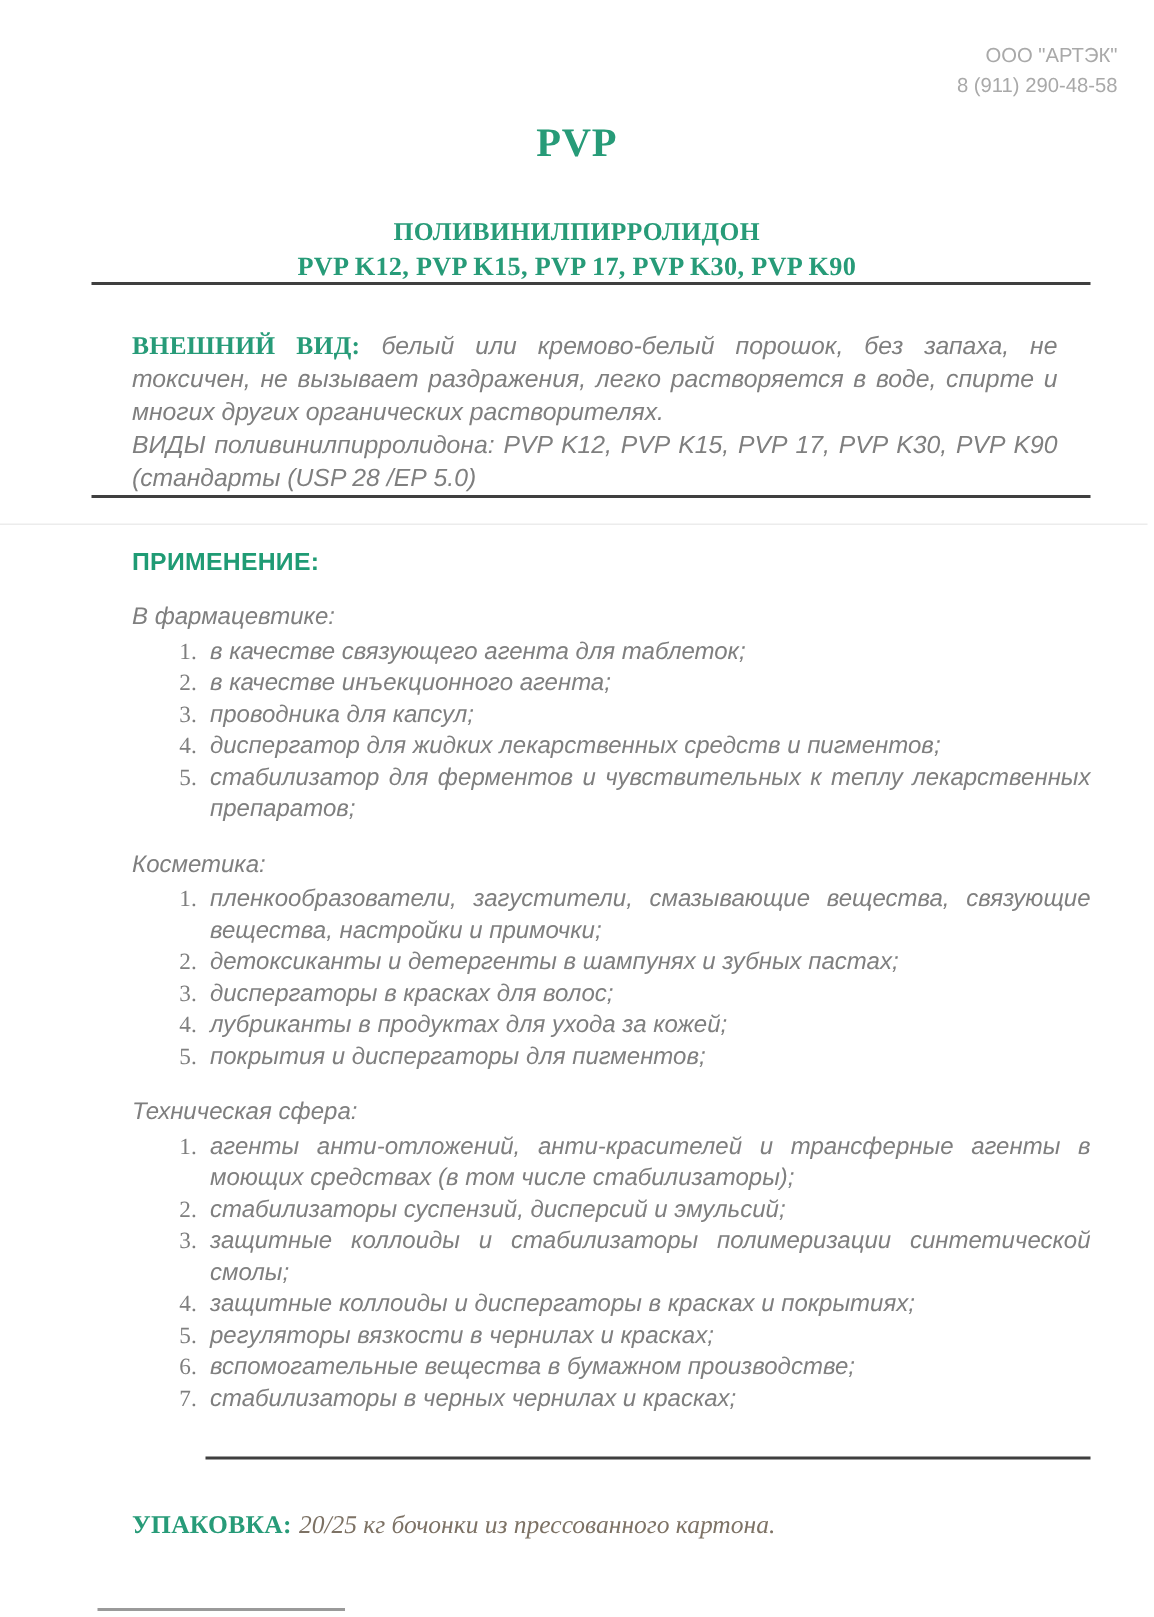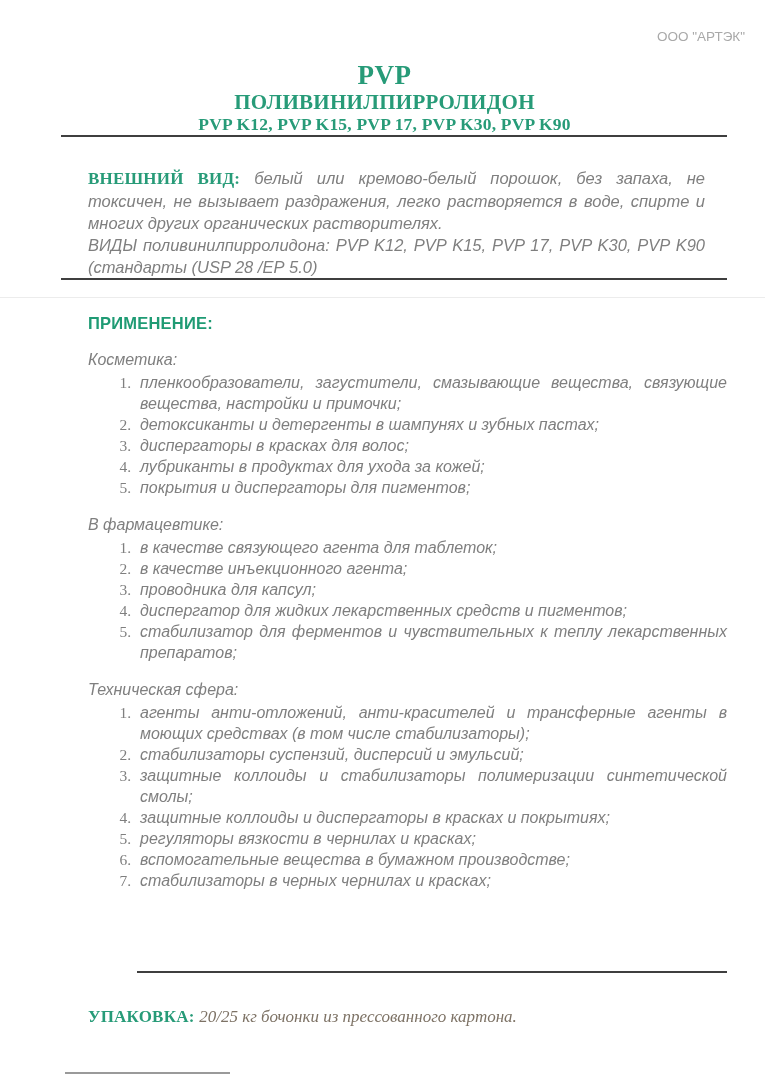--- a/index.html
+++ b/index.html
@@ -23,21 +23,21 @@
 
   
   .title-block {
     margin-top:12px;
     text-align:center;
     color:#279b78;
     font-family:"Liberation Serif", serif;
     font-weight:bold;
   }
   .title  { font-size:27px;   line-height:32px; letter-spacing:.5px;text-align:center; }
-  .subtitle { font-size:21px; line-height:22px; letter-spacing:.3px; }
+  .subtitle { font-size:17px; line-height:22px; letter-spacing:.3px;margin-top:33px; }
   .grades { font-size:17.5px; line-height:22px; letter-spacing:.2px; }
 
   hr.rule {
     border:none; border-top:2px solid #3f3f3f;
     margin:0 42px 0 61px; height:0;
   }
   .rule-1 { margin-top:27px; }
   .rule-2 { margin-top:13px; }
   hr.rule-faint {
     border:none; border-top:1px solid #ececec;
@@ -108,20 +108,21 @@
     width:165px; height:2px; background:#9a9a9a;
   }
 </style>
 </head>
 <body>
 
 <div class="page">
 
   <div class="contact">
     <div>ООО "АРТЭК"</div>
+    <div>8 (911) 290-48-58</div>
   </div>
 
   <div class="title-block">
     <div class="title">PVP</div>
     <div class="subtitle">ПОЛИВИНИЛПИРРОЛИДОН</div>
     <div class="grades">PVP K12, PVP K15, PVP 17, PVP K30, PVP K90</div>
   </div>
 
   <hr class="rule rule-1">
 
@@ -130,37 +131,37 @@
     <p>ВИДЫ поливинилпирролидона: PVP K12, PVP K15, PVP 17, PVP K30, PVP K90 (стандарты (USP 28 /ЕР 5.0)</p>
   </div>
 
   <hr class="rule rule-2">
   <hr class="rule-faint">
 
   <div class="application">
     <div class="app-heading">ПРИМЕНЕНИЕ:</div>
     <div id="app-groups">
         <div class="group">
+          <div class="group-title">В фармацевтике:</div>
+          <ol>
+            <li><span class="item-text">в качестве связующего агента для таблеток;</span></li>
+            <li><span class="item-text">в качестве инъекционного агента;</span></li>
+            <li><span class="item-text">проводника для капсул;</span></li>
+            <li><span class="item-text">диспергатор для жидких лекарственных средств и пигментов;</span></li>
+            <li><span class="item-text">стабилизатор для ферментов и чувствительных к теплу лекарственных препаратов;</span></li>
+          </ol>
+        </div>
+        <div class="group">
           <div class="group-title">Косметика:</div>
           <ol>
             <li><span class="item-text">пленкообразователи, загустители, смазывающие вещества, связующие вещества, настройки и примочки;</span></li>
             <li><span class="item-text">детоксиканты и детергенты в шампунях и зубных пастах;</span></li>
             <li><span class="item-text">диспергаторы в красках для волос;</span></li>
             <li><span class="item-text">лубриканты в продуктах для ухода за кожей;</span></li>
             <li><span class="item-text">покрытия и диспергаторы для пигментов;</span></li>
-          </ol>
-        </div>
-        <div class="group">
-          <div class="group-title">В фармацевтике:</div>
-          <ol>
-            <li><span class="item-text">в качестве связующего агента для таблеток;</span></li>
-            <li><span class="item-text">в качестве инъекционного агента;</span></li>
-            <li><span class="item-text">проводника для капсул;</span></li>
-            <li><span class="item-text">диспергатор для жидких лекарственных средств и пигментов;</span></li>
-            <li><span class="item-text">стабилизатор для ферментов и чувствительных к теплу лекарственных препаратов;</span></li>
           </ol>
         </div>
         <div class="group">
           <div class="group-title">Техническая сфера:</div>
           <ol>
             <li><span class="item-text">агенты анти-отложений, анти-красителей и трансферные агенты в моющих средствах (в том числе стабилизаторы);</span></li>
             <li><span class="item-text">стабилизаторы суспензий, дисперсий и эмульсий;</span></li>
             <li><span class="item-text">защитные коллоиды и стабилизаторы полимеризации синтетической смолы;</span></li>
             <li><span class="item-text">защитные коллоиды и диспергаторы в красках и покрытиях;</span></li>
             <li><span class="item-text">регуляторы вязкости в чернилах и красках;</span></li>

